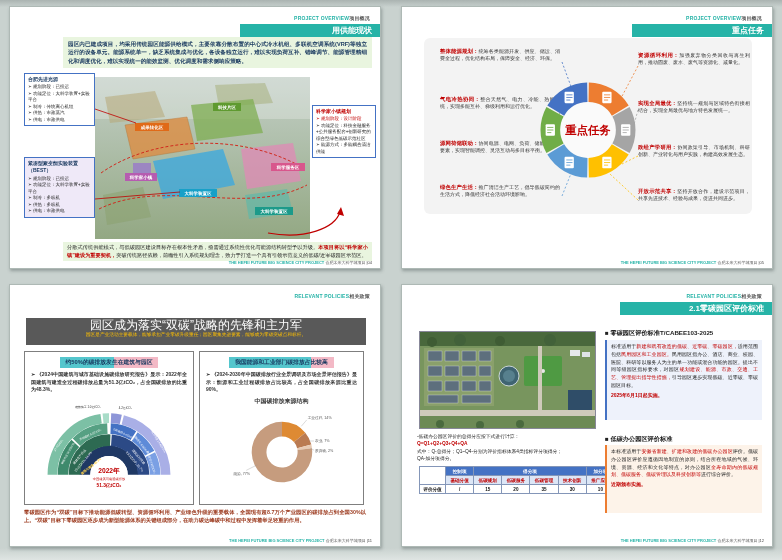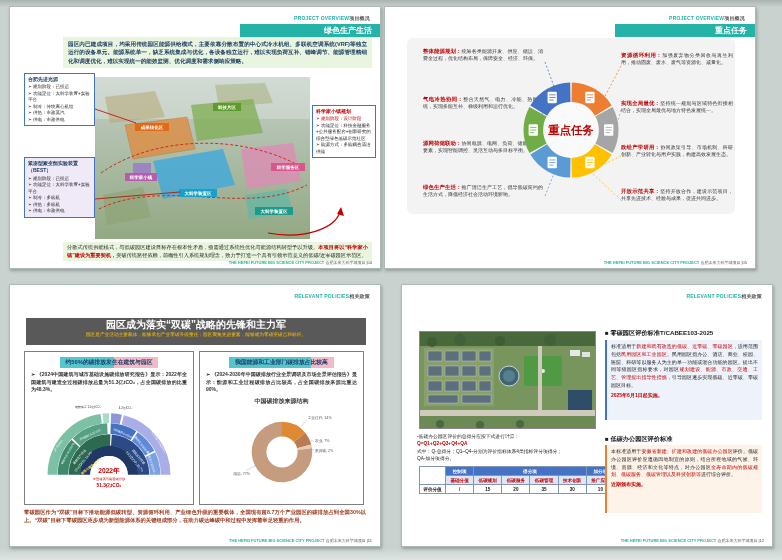--- a/index.html
+++ b/index.html
@@ -1,21 +1,21 @@
 <!DOCTYPE html>
 <html><head>
 <meta charset="utf-8">
 <style>
   *{margin:0;padding:0;box-sizing:border-box}
   html,body{width:782px;height:560px;font-family:"Liberation Sans",sans-serif}
   .canvas{position:relative;width:782px;height:560px;overflow:hidden;
     background:linear-gradient(180deg,#aab3b1 0,#c9d2cf 7px,#c9d2cf 548px,#dfe5e3 560px)}
   .slide{position:absolute;width:372px;height:263px;background:#fff;border:1px solid #aeb9b5;
     box-shadow:1px 2px 3px rgba(50,60,60,.35);overflow:hidden}
-  #s1{left:9px;top:6px}#s2{left:384px;top:6px}#s3{left:9px;top:284px}#s4{left:401px;top:284px}
+  #s1{left:9px;top:6px}#s2{left:401px;top:6px}#s3{left:9px;top:284px}#s4{left:401px;top:284px}
   .eyebrow{position:absolute;top:8px;right:10px;font-size:5px;font-weight:700;letter-spacing:.2px}
   .eyebrow .en{color:#26b3a7}.eyebrow .cn{color:#555}
   .banner{position:absolute;top:17px;right:0;height:13px;line-height:13px;background:#26b3a7;color:#fff;
     font-weight:700;font-size:8px;text-align:right;padding:0 8px}
   #s1 .banner,#s2 .banner{width:140px}#s3 .banner,#s4 .banner{width:152px}
   .footer{position:absolute;right:8px;bottom:3px;font-size:4px;color:#8a8a8a;white-space:nowrap}
   .footer .en{color:#26b3a7;font-weight:700}.footer .cn{color:#666}.footer .pg{color:#444}
   
   .intro{position:absolute;left:53px;top:30px;width:309px;background:#e9f5df;color:#17375e;font-weight:700;
     font-size:5.6px;line-height:1.5;padding:3px 5px;text-align:justify}
@@ -36,21 +36,21 @@
   .tb{position:absolute;font-size:5px;line-height:1.35;text-align:justify;color:#333}
   .tb .lead{color:#c00000;font-weight:700;font-size:5.4px}
   .tb-l1{left:16px;top:10px;width:120px}.tb-l2{left:16px;top:58px;width:120px}
   .tb-l3{left:16px;top:102px;width:120px}.tb-l4{left:16px;top:146px;width:120px}
   .tb-r1{left:214px;top:14px;width:112px}.tb-r2{left:214px;top:62px;width:112px}
   .tb-r3{left:214px;top:106px;width:112px}.tb-r4{left:214px;top:150px;width:112px}
   .wheel{position:absolute;left:102px;top:30px;width:124px;height:124px}
   .conn{position:absolute;left:0;top:0;width:328px;height:176px;pointer-events:none}
   
   .band{position:absolute;left:16px;top:33px;width:340px;height:27px;background:#595959;color:#fff;text-align:center}
-  .band .t{font-size:10px;font-weight:700;line-height:14px;display:block}
+  .band .t{font-size:12px;font-weight:400;line-height:14px;display:block}
   .band .st{font-size:4.7px;color:#ffc000;line-height:1.25;display:block}
   .p3{position:absolute;top:66px;height:154px;background:#fff;border:1px solid #7f7f7f}
   #p3l{left:14px;width:170px}#p3r{left:189px;width:165px}
   .ph{display:table;margin:5px auto 3px;padding:1px 6px;font-size:5.8px;font-weight:700;color:#17375e;
     background:linear-gradient(90deg,#54c6cd 55%,#f3b9c6 55%)}
   #p3r .ph{background:linear-gradient(90deg,#54c6cd 78%,#f3b9c6 78%)}
   .pb{padding:0 6px;font-size:5px;line-height:1.5;color:#333;text-align:justify;font-weight:600}
   .sb{display:block;margin:2px auto 0}
   .dtitle{text-align:center;font-size:6px;font-weight:700;color:#333;margin-top:3px}
   .concl3{position:absolute;left:14px;top:224px;width:342px;font-size:5.3px;line-height:1.5;font-weight:700;
@@ -75,21 +75,21 @@
 </style>
 </head>
 <body>
 
 <div class="canvas">
 
   <div class="slide" id="s1">
     <div class="eyebrow">
       <span class="en">PROJECT OVERVIEW</span><span class="cn">项目概况</span>
     </div>
-    <div class="banner">绿色生产生活</div>
+    <div class="banner">用供能现状</div>
     <div class="intro">园区内已建成项目，均采用传统园区能源供给模式，主要依靠分散布置的中心式冷水机组、多联机空调系统(VRF)等独立运行的设备单元。能源系统单一，缺乏系统集成与优化，各设备独立运行，难以实现负荷互补、错峰调节、能源管理精细化和调度优化，难以实现统一的能效监测、优化调度和需求侧响应策略。</div>
 
     <div class="map">
       <svg width="215" height="162" viewBox="0 0 215 162">
         <defs>
           <linearGradient id="g1" x1="0" y1="0" x2="0" y2="1">
             <stop offset="0" stop-color="#c3cfc7"></stop>
               <stop offset="1" stop-color="#93a883"></stop>
           </linearGradient>
         </defs>
@@ -333,20 +333,21 @@
     <div class="concl3">零碳园区作为“双碳”目标下推动能源低碳转型、资源循环利用、产业绿色升级的重要载体，全国现有超8.7万个产业园区的碳排放占到全国30%以上。“双碳”目标下零碳园区逐步成为新型能源体系的关键组成部分，在助力碳达峰碳中和过程中发挥着举足轻重的作用。</div>
     <div class="footer">
       <span class="en">THE HEFEI FUTURE BIG SCIENCE CITY PROJECT</span> <span class="cn">合肥未来大科学城项目</span> <span class="pg">|11</span>
     </div>
   </div>
 
   <div class="slide" id="s4">
     <div class="eyebrow">
       <span class="en">RELEVANT POLICIES</span><span class="cn">相关政策</span>
     </div>
+    <div class="banner">2.1零碳园区评价标准</div>
 
     <div class="photo">
       <svg width="177" height="98" viewBox="0 0 177 98">
         <rect width="177" height="98" fill="#78955e"></rect>
         <rect width="177" height="14" fill="#49683c"></rect>
         <circle cx="12" cy="10" r="5" fill="#3f5c34"></circle>
         <circle cx="40" cy="8" r="6" fill="#42613a"></circle>
         <circle cx="80" cy="9" r="5" fill="#3f5c34"></circle>
         <circle cx="130" cy="8" r="6" fill="#42613a"></circle>
         <rect x="4" y="16" width="70" height="58" fill="#8aa06b"></rect>

